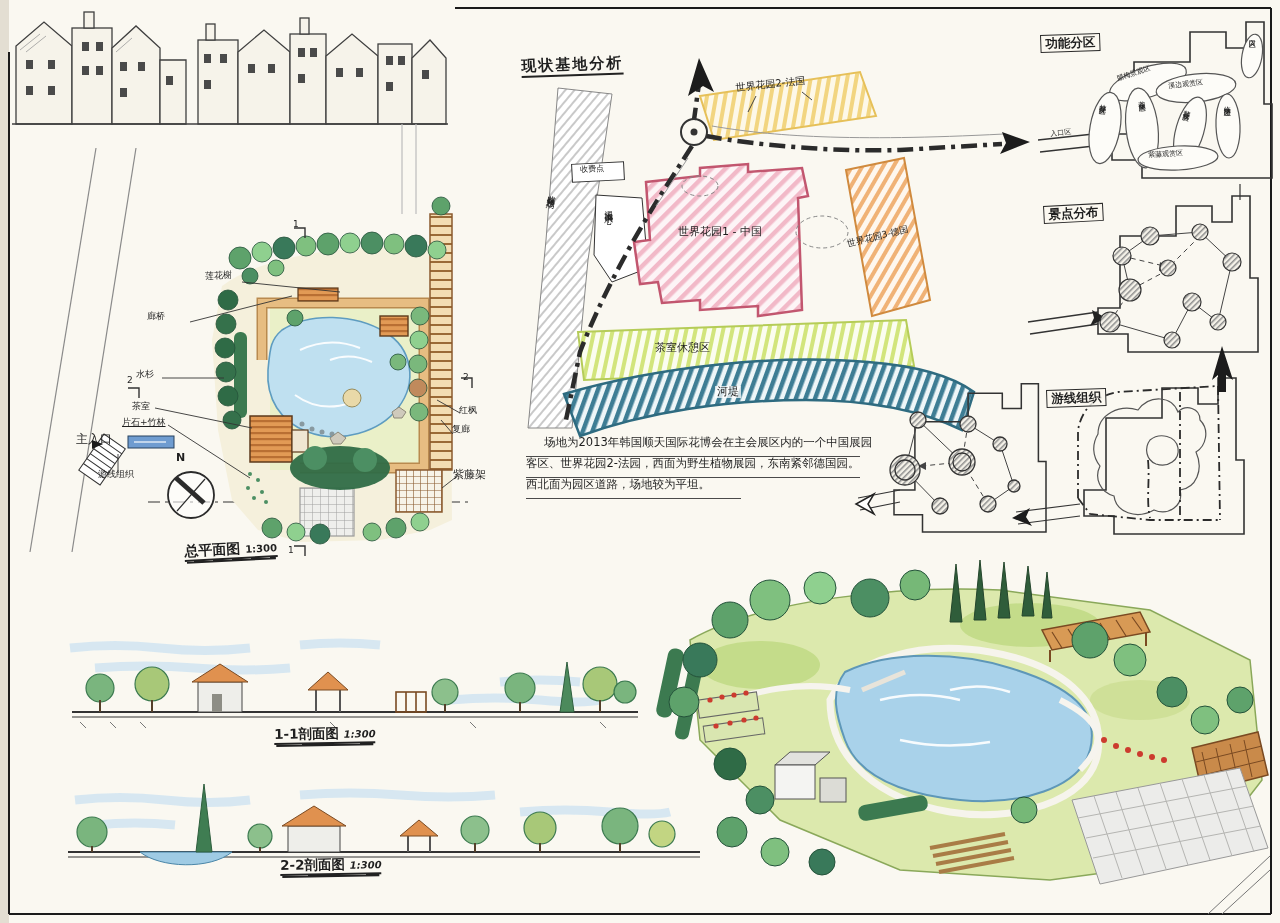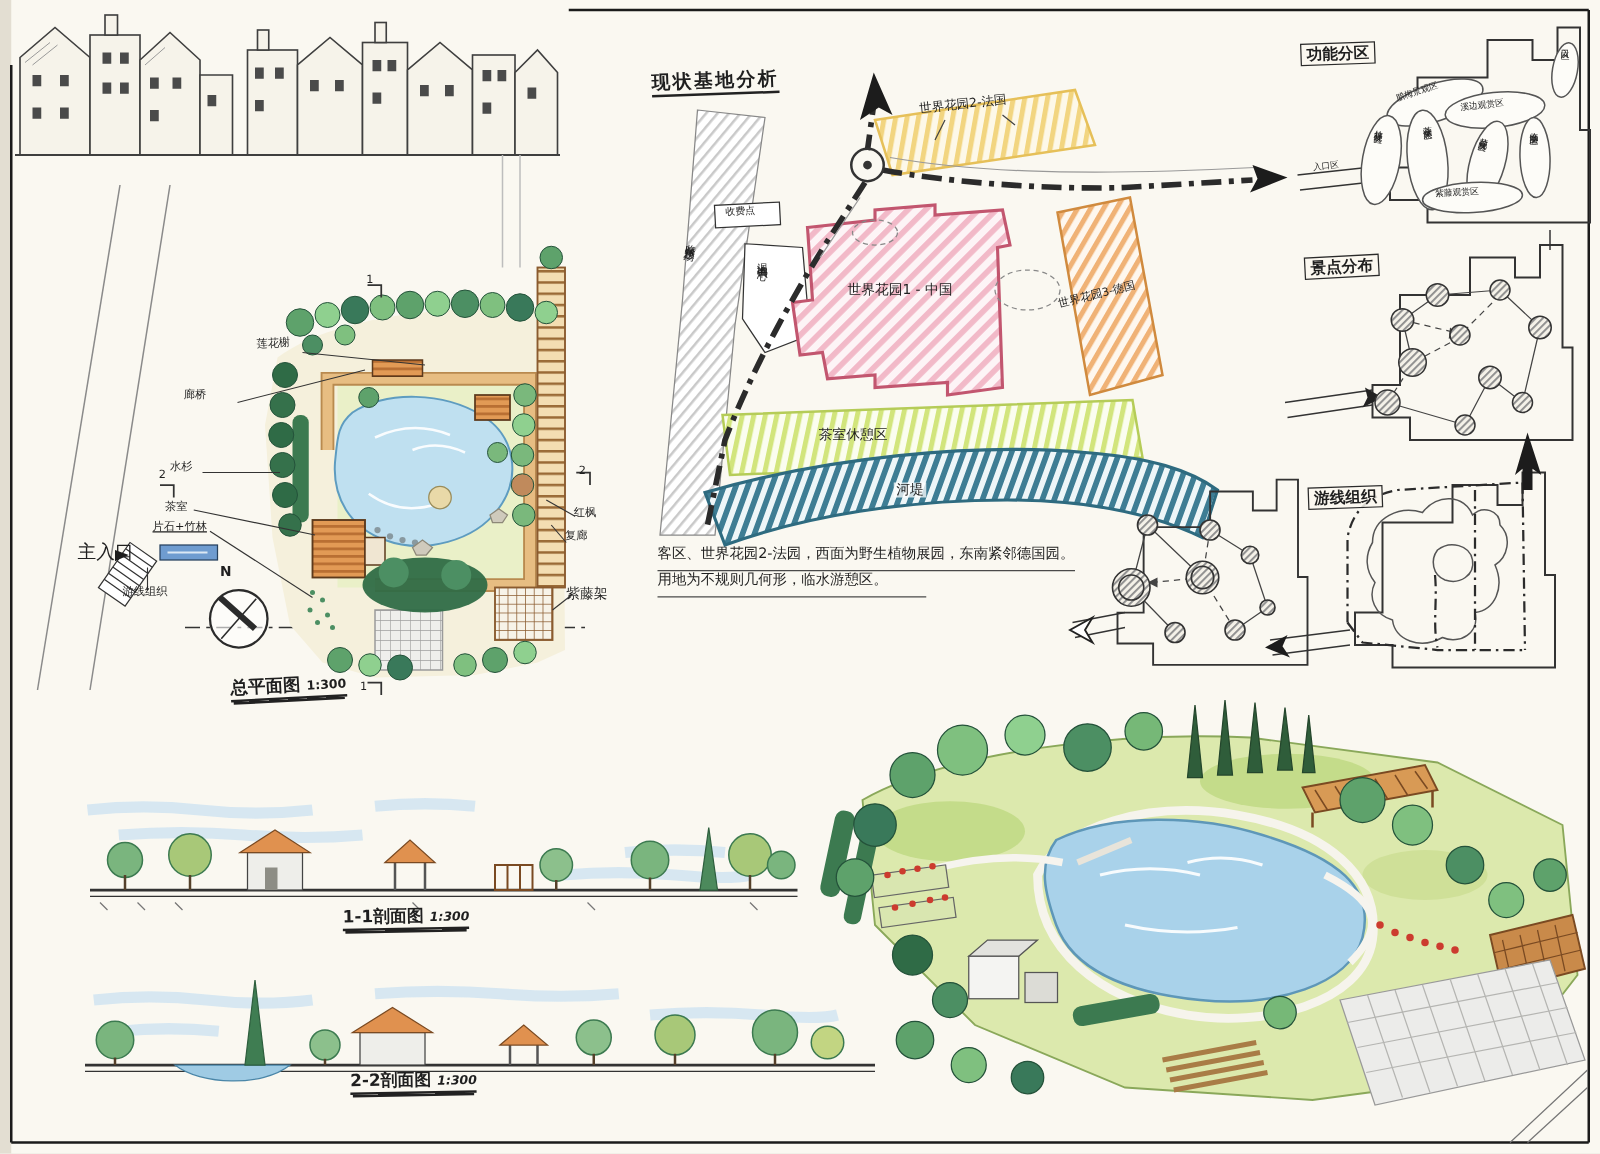--- a/index.html
+++ b/index.html
@@ -503,30 +503,31 @@
   <span class="lbl ttl" style="left:521px;top:58px;font-size:15px;letter-spacing:2px;transform:rotate(-2deg);">现状基地分析</span>
   <span class="lbl" style="left:735px;top:82px;font-size:10px;transform:rotate(-6deg);">世界花园2-法国</span>
   <span class="lbl" style="left:678px;top:226px;font-size:11px;">世界花园1 - 中国</span>
   <span class="lbl" style="left:846px;top:240px;font-size:9px;transform:rotate(-14deg);">世界花园3-德国</span>
   <span class="lbl" style="left:655px;top:342px;font-size:11px;">茶室休憩区</span>
   <span class="lbl" style="left:715px;top:386px;font-size:11px;background:rgba(255,255,255,.75);padding:0 2px;">河堤</span>
   <span class="lbl" style="left:580px;top:166px;font-size:8px;transform:rotate(-3deg);">收费点</span>
   <span class="lbl v" style="left:604px;top:204px;font-size:8.5px;height:74px;">湿地咨询中心</span>
   <span class="lbl v" style="left:549px;top:188px;font-size:8.5px;height:90px;transform:rotate(12deg);">临时休息广场</span>
   <div class="lbl" style="left:526px;top:436px;width:334px;font-size:11.5px;">
+    <span class="uline" style="text-indent:18px;">场地为2013年韩国顺天国际花博会在主会展区内的一个中国展园</span>
     <span class="uline">客区、世界花园2-法园，西面为野生植物展园，东南紧邻德国园。</span>
-    <span class="uline" style="width:215px;">用地为不规则几何形，临水游憩区。</span>
+    <span class="uline" style="width:215px;">西北面为园区道路，场地较为平坦。</span>
   </div>
 
   <span class="lbl" style="left:205px;top:272px;font-size:9px;transform:rotate(-3deg);">莲花榭</span>
   <span class="lbl" style="left:147px;top:312px;font-size:9px;">廊桥</span>
   <span class="lbl" style="left:136px;top:370px;font-size:9px;">水杉</span>
   <span class="lbl" style="left:132px;top:402px;font-size:9px;">茶室</span>
   <span class="lbl" style="left:122px;top:418px;font-size:9px;text-decoration:underline;">片石+竹林</span>
-  <span class="lbl" style="left:62px;top:433px;font-size:15px;">主入口</span>
+  <span class="lbl" style="left:76px;top:433px;font-size:12px;">主入口</span>
   <span class="lbl" style="left:98px;top:470px;font-size:9px;">游线组织</span>
   <span class="lbl" style="left:459px;top:406px;font-size:9px;font-family:Liberation Serif, serif;">红枫</span>
   <span class="lbl" style="left:452px;top:425px;font-size:9px;">复廊</span>
   <span class="lbl" style="left:453px;top:469px;font-size:11px;">紫藤架</span>
   <span class="lbl" style="left:176px;top:452px;font-size:11px;font-weight:bold;">N</span>
   <span class="lbl" style="left:293px;top:220px;font-size:9px;">1</span>
   <span class="lbl" style="left:288px;top:546px;font-size:9px;">1</span>
   <span class="lbl" style="left:127px;top:376px;font-size:9px;">2</span>
   <span class="lbl" style="left:463px;top:373px;font-size:9px;">2</span>
   <span class="lbl ttl dbl" style="left:184px;top:544px;font-size:14px;transform:rotate(-3deg);">

